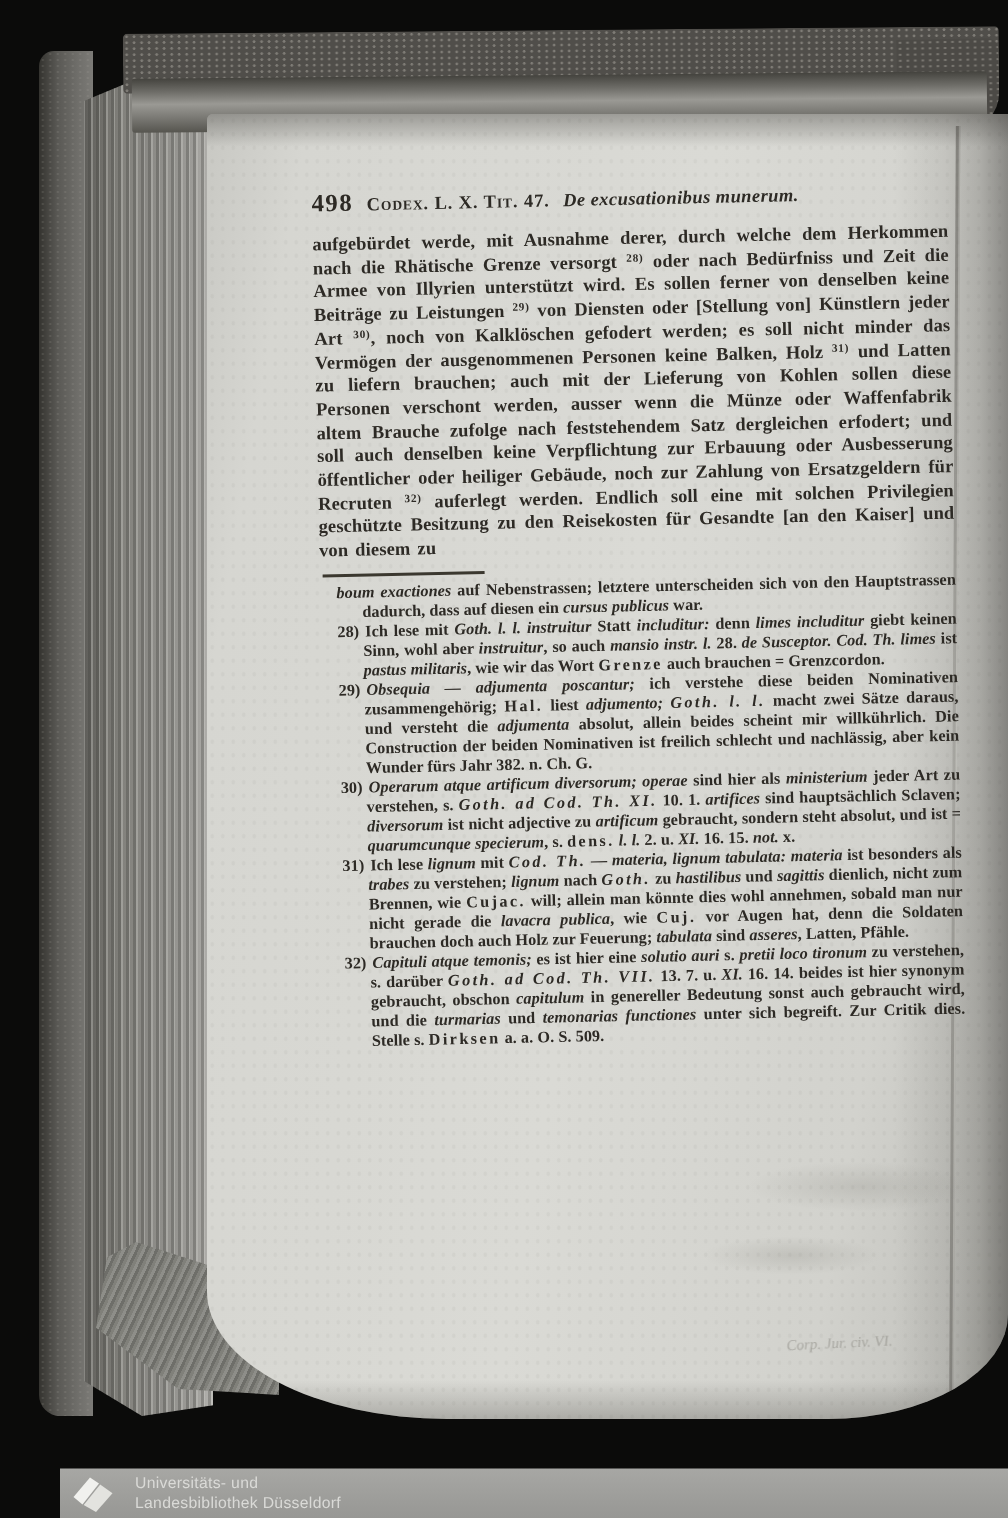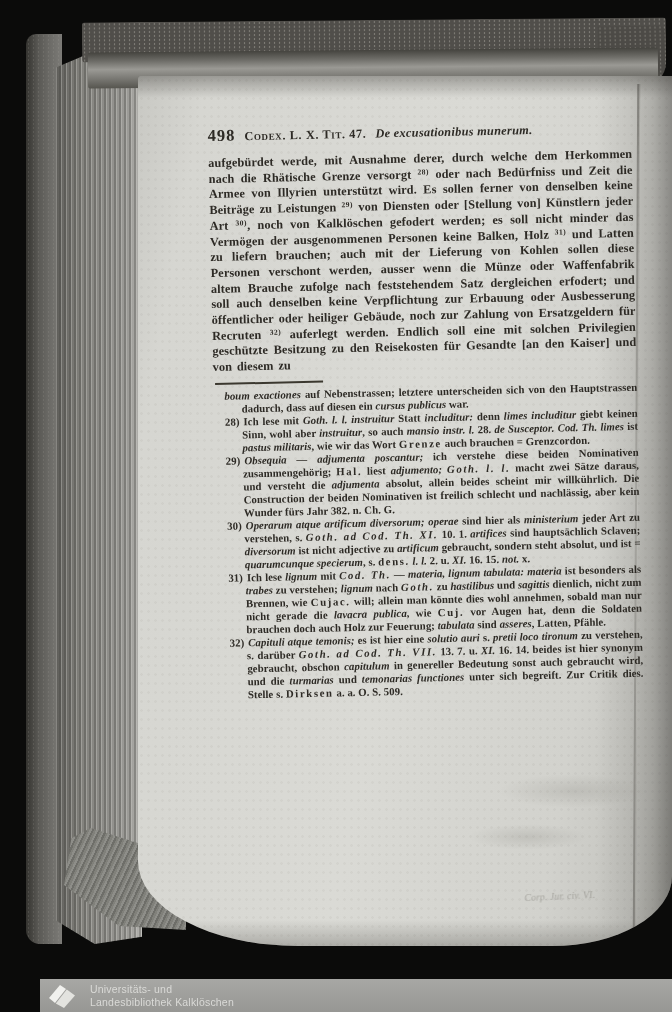--- a/index.html
+++ b/index.html
@@ -172,15 +172,15 @@
 
 <div class="footer-band">
   <div class="logo-wrap">
     <svg viewBox="0 0 34 28" width="34" height="28" aria-hidden="true">
       <path d="M3 16 L14 3 L20 7 L9 21 Z" fill="#f1f1ee"></path>
       <path d="M20.8 7.6 L29 13.5 L18 26 L9.8 21.4 Z" fill="#e3e3df"></path>
     </svg>
   </div>
   <div class="footer-text">
     <div>Universitäts- und</div>
-    <div>Landesbibliothek Kalklöschen</div>
+    <div>Landesbibliothek Düsseldorf</div>
   </div>
 </div>
 
 </body></html>

